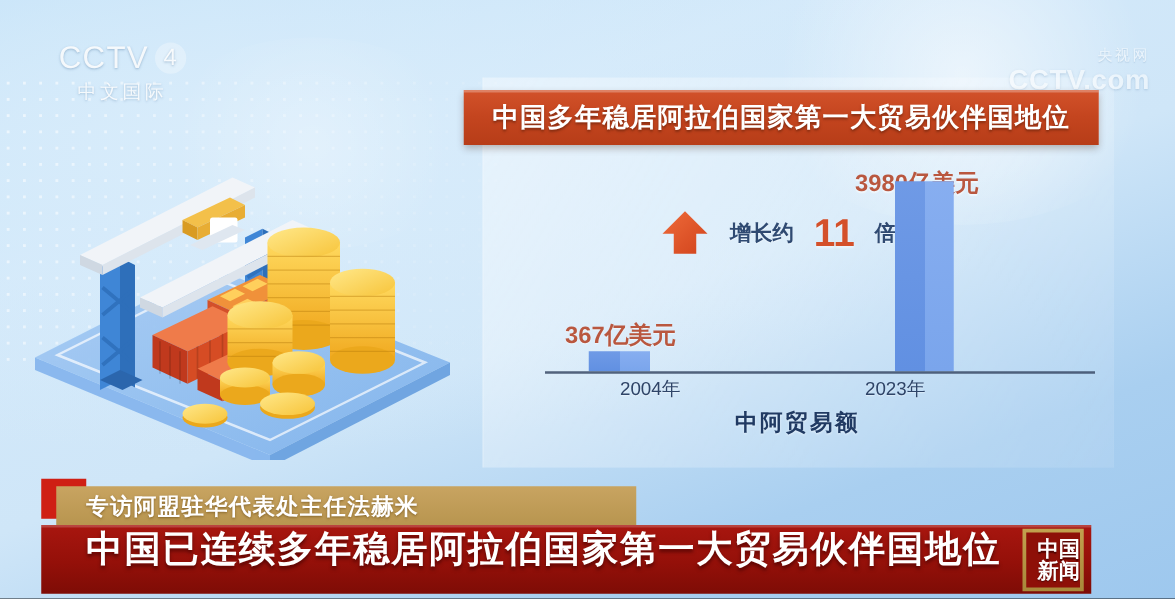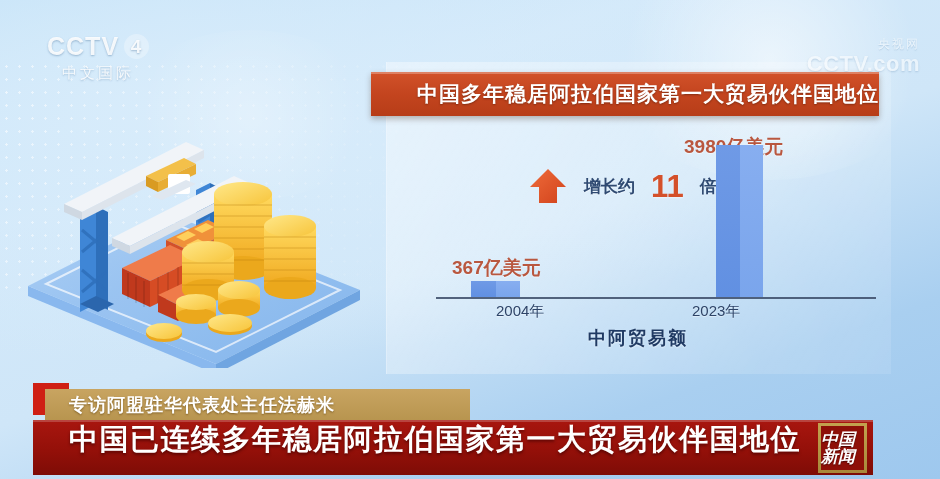--- a/index.html
+++ b/index.html
@@ -22,21 +22,21 @@
     pointer-events:none;
   }
   .glow{
     position:absolute;border-radius:50%;pointer-events:none;
     background:radial-gradient(circle, rgba(255,255,255,.55) 0%, rgba(255,255,255,0) 70%);
   }
 
   
   .logo{position:absolute;left:47px;top:34px;text-align:center;user-select:none;}
   .logo .mark{
-    font-size:25px;font-weight:700;letter-spacing:1px;color:rgba(255,255,255,.88);
+    font-size:25px;font-weight:400;letter-spacing:1px;color:rgba(255,255,255,.88);
     text-shadow:0 1px 2px rgba(80,120,160,.45);line-height:1;
     display:flex;align-items:flex-end;gap:5px;
   }
   .logo .num{
     display:inline-block;width:25px;height:25px;line-height:25px;border-radius:50%;
     background:rgba(255,255,255,.30);font-size:19px;text-align:center;
   }
   .logo .sub{
     margin-top:5px;font-size:15px;letter-spacing:3px;color:rgba(255,255,255,.86);
     text-shadow:0 1px 2px rgba(80,120,160,.4);
@@ -53,21 +53,21 @@
     position:absolute;left:386px;top:62px;width:504px;height:312px;
     background:linear-gradient(120deg, rgba(255,255,255,.40) 0%, rgba(255,255,255,.22) 55%, rgba(255,255,255,.10) 100%);
     border-left:1px solid rgba(255,255,255,.42);
   }
 
   
   .banner{
     position:absolute;left:371px;top:72px;width:508px;height:44px;
     background:linear-gradient(180deg,#d2522a 0%,#c4451f 48%,#b73d18 100%);
     box-shadow:0 3px 6px rgba(60,30,10,.30);
-    display:flex;align-items:center;justify-content:flex-end;
+    display:flex;align-items:center;justify-content:center;
   }
   .banner::after{content:"";position:absolute;left:0;right:0;top:0;height:2px;background:rgba(255,255,255,.28);}
   .banner span{
     font-size:21px;font-weight:700;color:#fff;letter-spacing:1px;
     text-shadow:0 1px 2px rgba(90,30,10,.6);white-space:nowrap;
   }
 
   
   .chart{position:absolute;left:386px;top:130px;width:504px;height:244px;}
   .axis{position:absolute;left:50px;right:14px;top:167px;height:2px;background:#3a4a66;opacity:.85;}
@@ -104,21 +104,21 @@
   .growth .g1{font-size:17px;font-weight:700;color:#2f4a72;text-shadow:0 1px 1px rgba(255,255,255,.55);}
   .growth .g2{font-size:31px;font-weight:700;color:#d4502a;line-height:1;text-shadow:0 1px 2px rgba(255,255,255,.5);}
   .growth .g3{font-size:17px;font-weight:700;color:#2f4a72;text-shadow:0 1px 1px rgba(255,255,255,.55);}
 
   
   .illus{position:absolute;left:18px;top:118px;width:350px;height:250px;}
 
   
   .redblock{position:absolute;left:33px;top:383px;width:36px;height:32px;background:#cf1f14;}
   .subbar{
-    position:absolute;left:45px;top:389px;width:425px;height:31px;
+    position:absolute;left:45px;top:389px;width:464px;height:31px;
     background:linear-gradient(180deg,#c8a461 0%,#b8954f 100%);
     display:flex;align-items:center;padding-left:24px;box-sizing:border-box;
   }
   .subbar span{font-size:18px;font-weight:700;color:#fff;letter-spacing:1px;text-shadow:0 1px 2px rgba(90,60,10,.6);}
 
   .mainbar{
     position:absolute;left:33px;top:420px;width:840px;height:55px;
     background:linear-gradient(180deg,#a8160f 0%,#941009 55%,#7e0c06 100%);
     display:flex;align-items:flex-start;padding-left:36px;box-sizing:border-box;
   }
@@ -128,21 +128,21 @@
     text-shadow:0 2px 3px rgba(60,0,0,.65);
   }
 
   .newsbox{
     position:absolute;left:818px;top:423px;width:49px;height:50px;
     background:linear-gradient(180deg,#c2a14e 0%,#a8883a 100%);
     padding:3px;box-sizing:border-box;
   }
   .newsbox .inner{
     width:100%;height:100%;background:#8e1008;display:flex;flex-direction:column;
-    align-items:flex-start;justify-content:center;line-height:1.02;font-style:italic;
+    align-items:flex-end;justify-content:center;line-height:1.02;
   }
   .newsbox .inner b{font-size:17px;color:#fff;font-weight:700;letter-spacing:0px;
                     text-shadow:0 1px 1px rgba(50,0,0,.7);}
 </style>
 </head>
 <body>
 
 <div class="screen">
 
   <div class="dots"></div>

